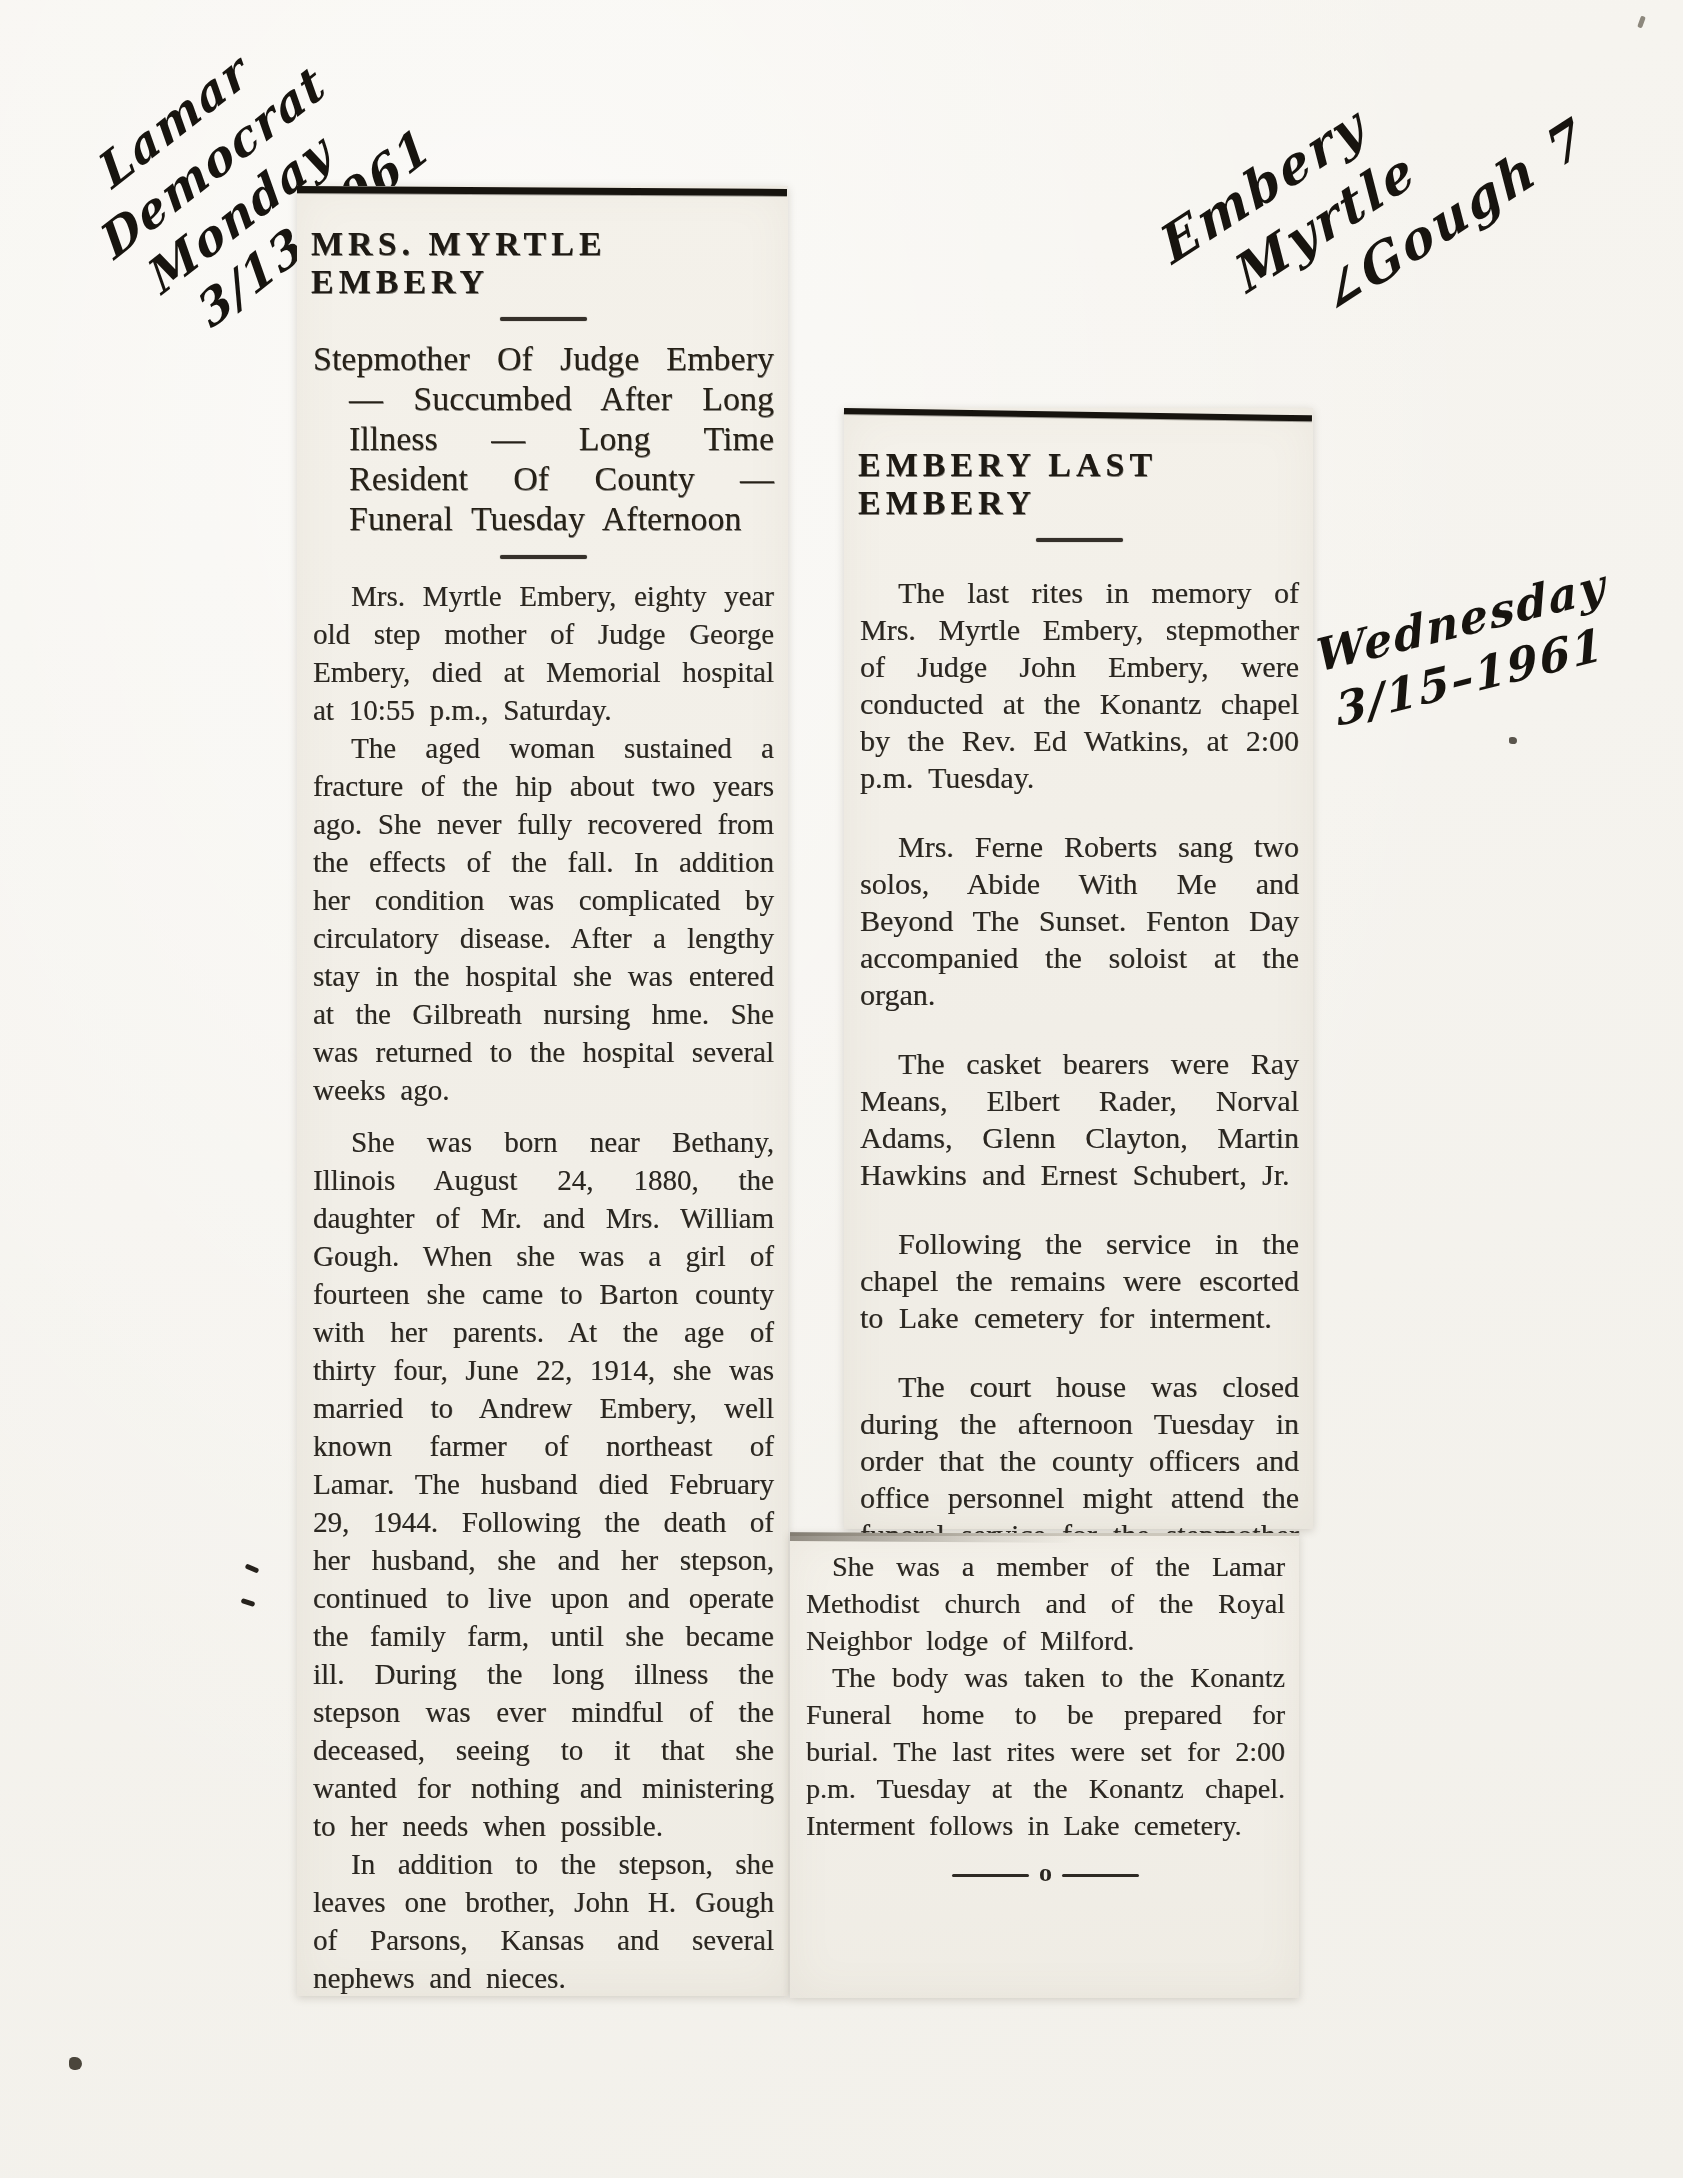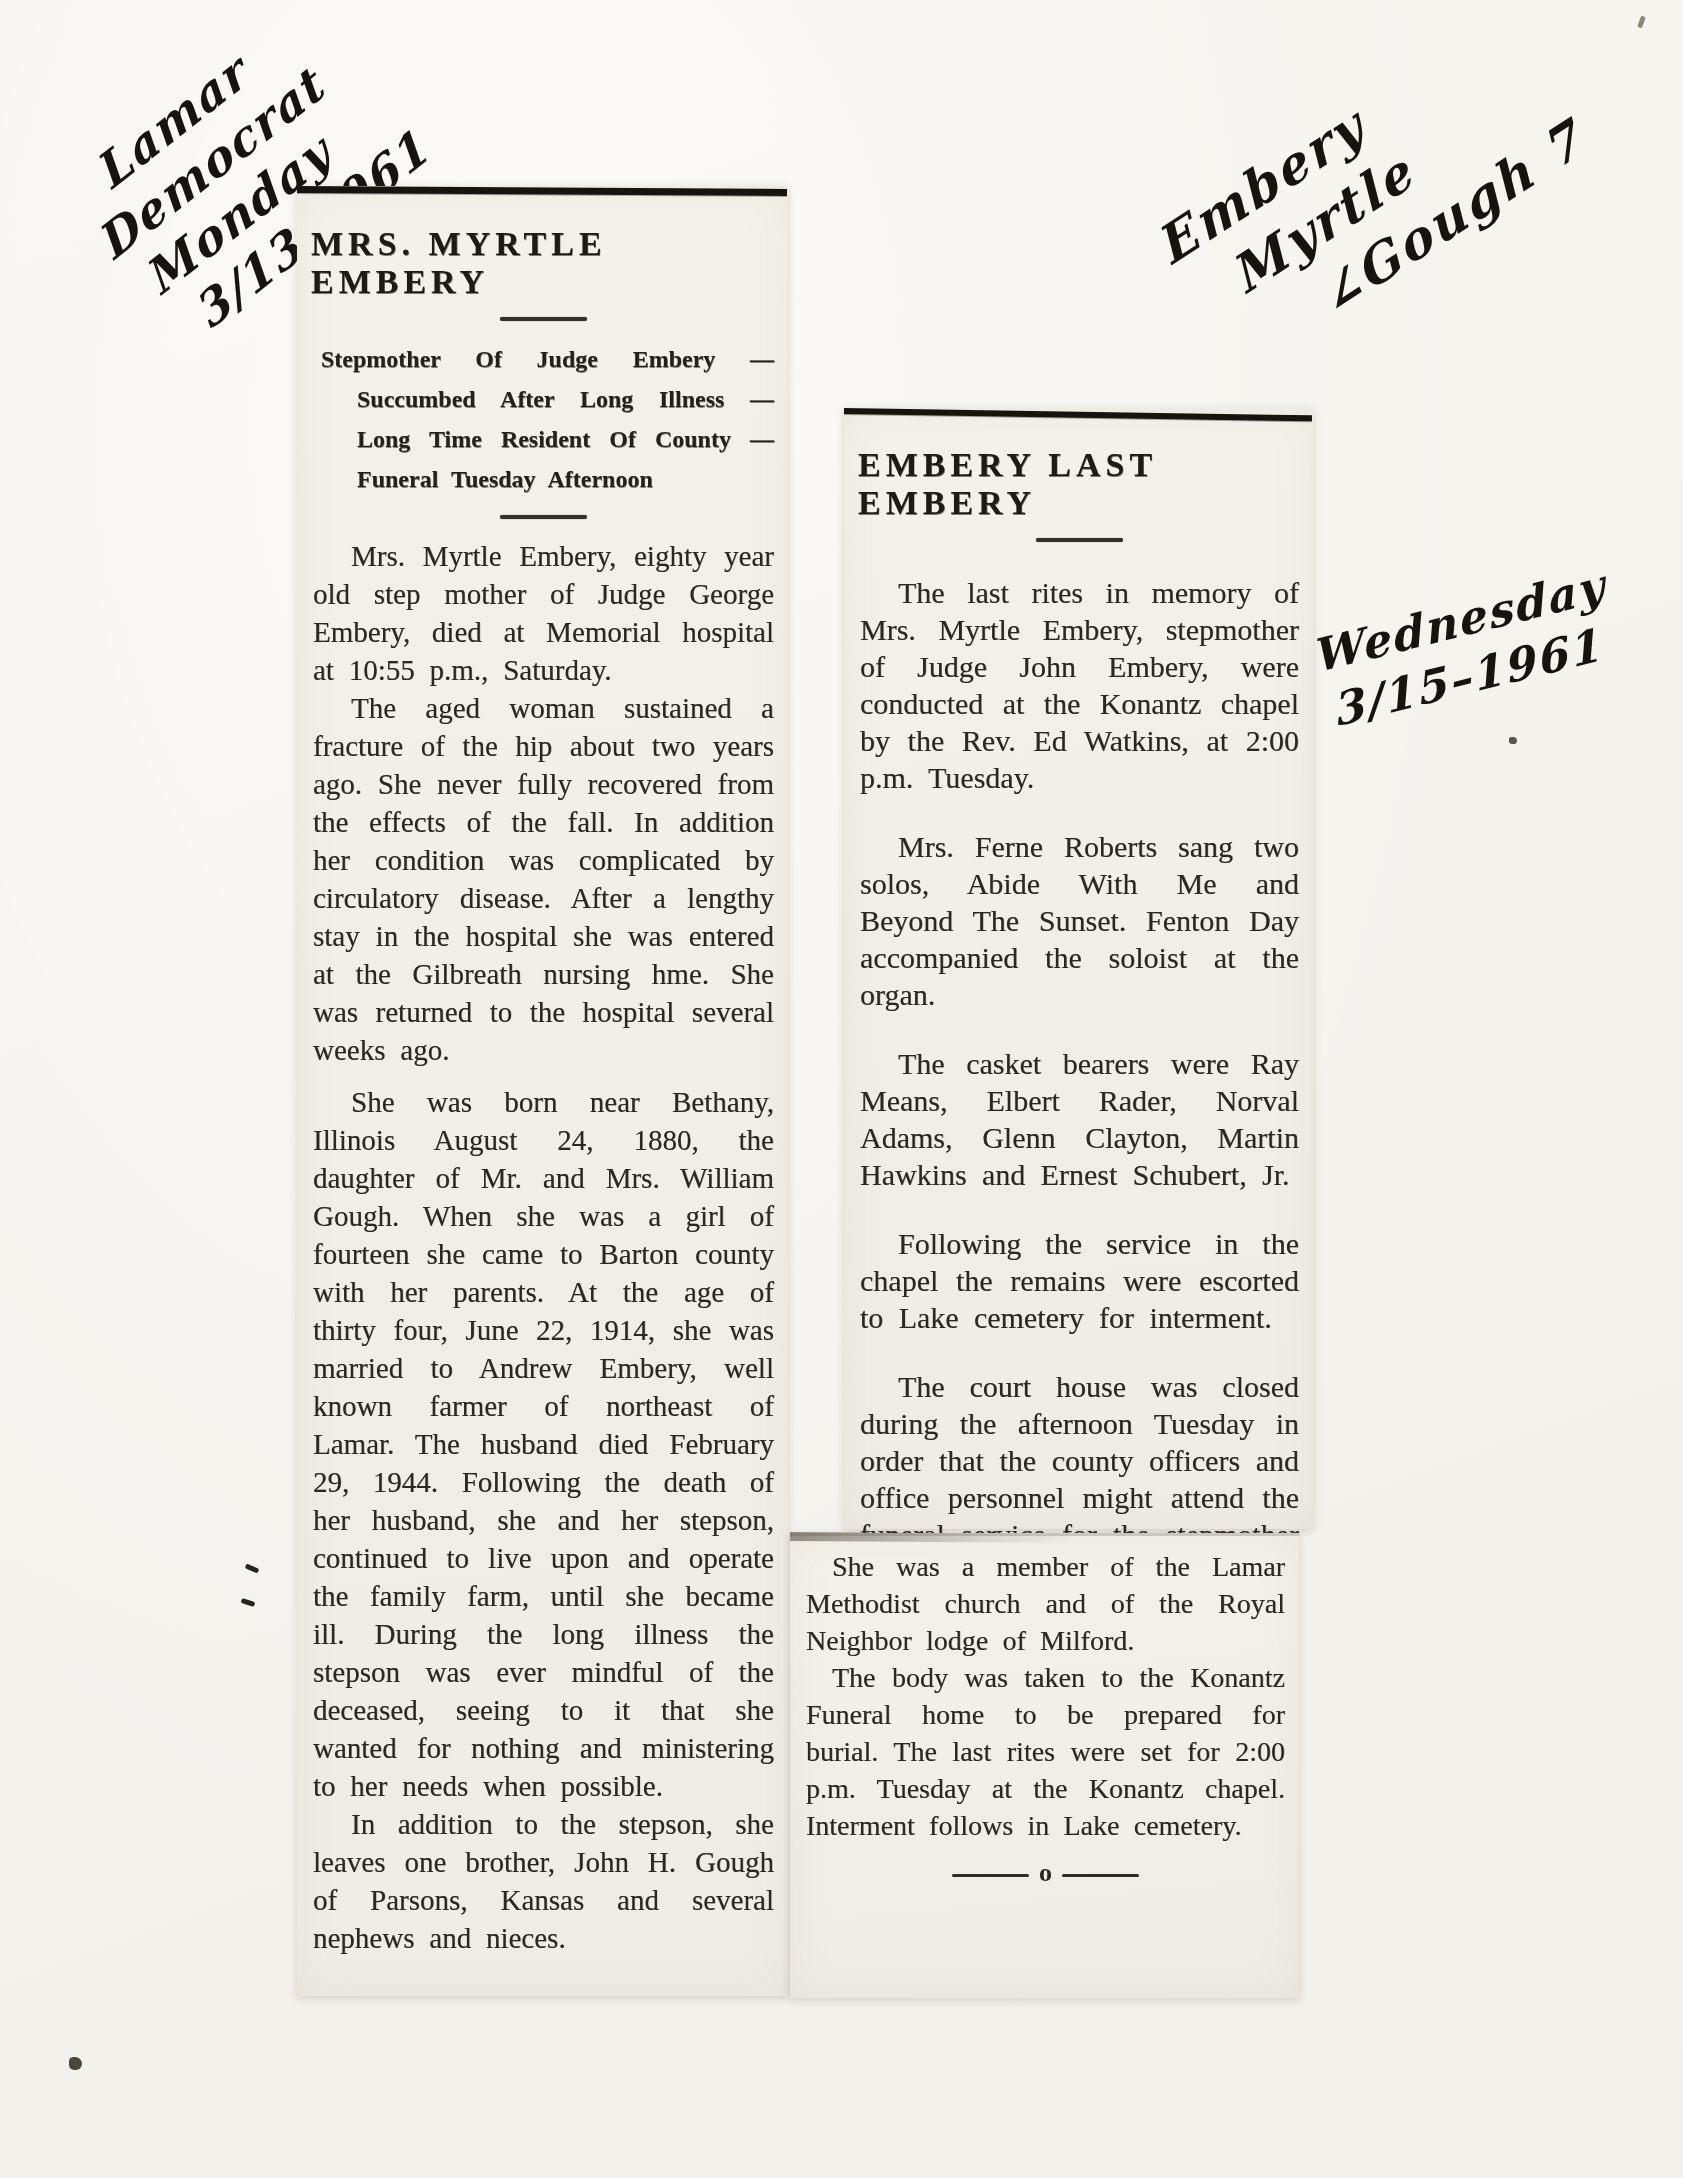--- a/index.html
+++ b/index.html
@@ -41,23 +41,23 @@
   .headline{
     font-weight:bold;text-align:left;color:#1e1a14;
     font-size:34px;letter-spacing:5px;margin:14px 0 4px 0;
     text-shadow:0.6px 0.6px 0.4px rgba(30,26,20,.55);
   }
   .short-rule{
     width:87px;height:4px;background:#35302a;margin:16px auto 18px auto;
     border-radius:2px;box-shadow:0 0 1px rgba(40,36,30,.8);
   }
   .subhead{
-    font-weight:bold;font-size:24px;line-height:40px;color:#262118;
+    font-weight:normal;font-size:34px;line-height:40px;color:#262118;
     text-align:justify;padding-left:36px;text-indent:-36px;
-    word-spacing:.30em;margin:6px 2px 0 10px;
+    word-spacing:.30em;margin:6px 2px 0 2px;
     text-shadow:0.5px 0.5px 0.3px rgba(32,28,22,.5);
   }
   .newsbody{
     font-size:29px;line-height:38px;text-align:justify;
     text-indent:38px;word-spacing:.26em;margin:0 2px;
     color:#2b2721;
     text-shadow:0.4px 0.4px 0.2px rgba(43,39,33,.45);
   }
   .clip-rites .newsbody{font-size:30px;line-height:37px;margin-top:32px;}
   .clip-member .newsbody{font-size:28px;line-height:37px;text-indent:26px;}

